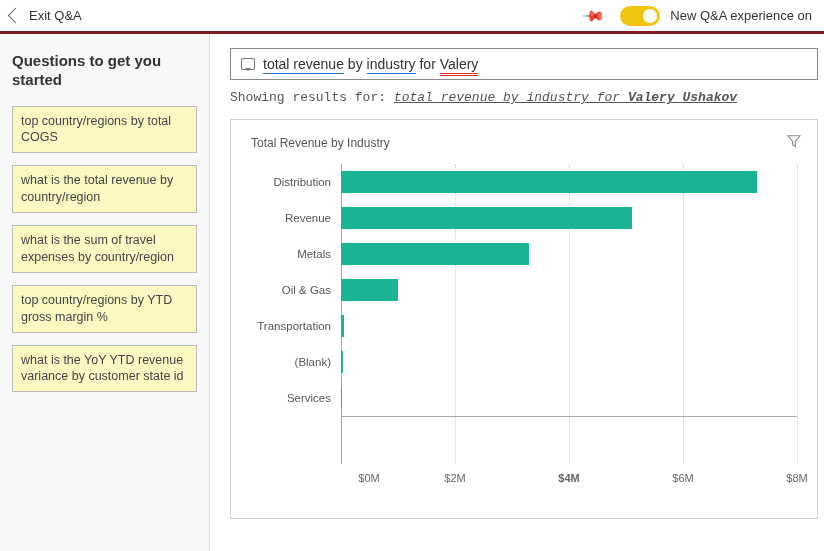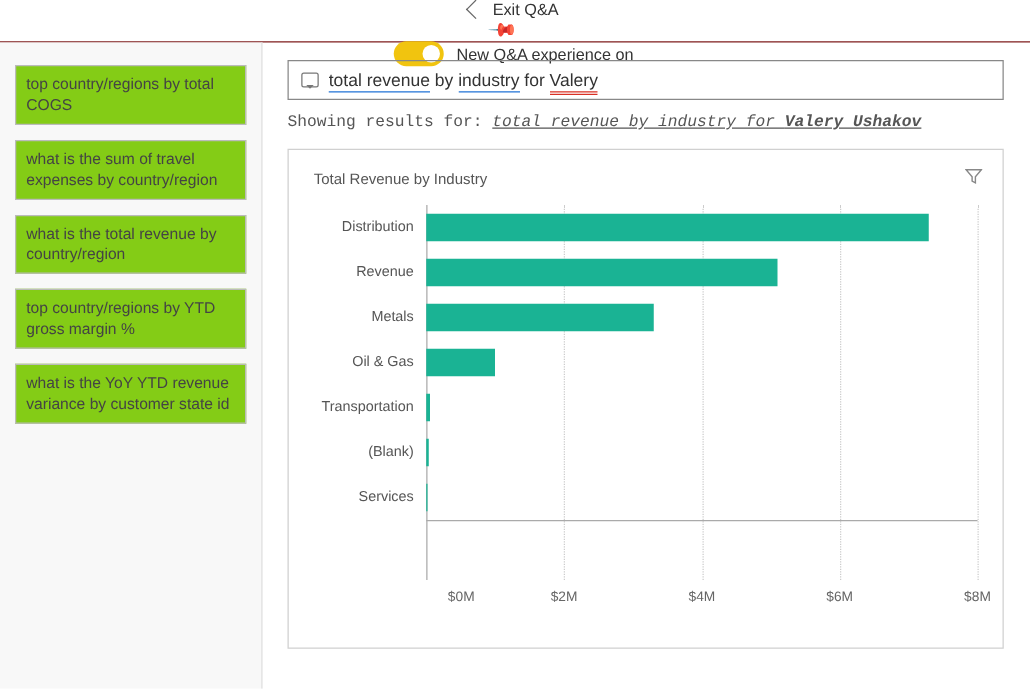--- a/index.html
+++ b/index.html
@@ -10,22 +10,21 @@
     background: #fff;
     width: 824px;
     height: 551px;
     overflow: hidden;
   }
   .topbar {
     height: 34px;
     display: flex;
     align-items: center;
     padding: 0 12px 0 10px;
-    border-bottom: 1px solid #7f1d1d;
-    flex-direction: column;
+    border-bottom: 3px solid #7f1d1d;
   }
   .back-area {
     display: flex;
     align-items: center;
     flex: 1;
     cursor: pointer;
   }
   .chev-left {
     width: 11px; height: 11px;
     border-left: 1.5px solid #666;
@@ -72,31 +71,31 @@
   }
   .sb-title {
     font-size: 15px;
     font-weight: 600;
     color: #333;
     margin-bottom: 16px;
     line-height: 1.25;
   }
   .sb-item {
     border: 1px solid #bbb;
-    background: #84cc16;
+    background: #fef9c3;
     padding: 6px 8px;
     font-size: 12.5px;
     color: #444;
     margin-bottom: 12px;
     line-height: 1.35;
     cursor: pointer;
   }
   .content {
     flex: 1;
-    padding: 14px 21px 18px 20px;
+    padding: 14px 6px 18px 20px;
     position: relative;
   }
   .query-box {
     border: 1px solid #888;
     padding: 6px 10px;
     display: flex;
     align-items: center;
     height: 32px;
   }
   .chat-icon {
@@ -213,23 +212,24 @@
   <div class="toggle-wrap">
     <div class="toggle">
       <div class="toggle-knob"></div>
     </div>
     <span class="toggle-label">New Q&amp;A experience on</span>
   </div>
 </div>
 
 <div class="main">
   <div class="sidebar">
+    <div class="sb-title">Questions to get you started</div>
     <div class="sb-item">top country/regions by total COGS</div>
+    <div class="sb-item">what is the total revenue by country/region</div>
     <div class="sb-item">what is the sum of travel expenses by country/region</div>
-    <div class="sb-item">what is the total revenue by country/region</div>
     <div class="sb-item">top country/regions by YTD gross margin %</div>
     <div class="sb-item">what is the YoY YTD revenue variance by customer state id</div>
   </div>
 
   <div class="content">
     <div class="query-box">
       <div class="chat-icon"></div>
       <span class="query-text">
         <span class="u-blue">total revenue</span><span class="plain"> by </span><span class="u-blue">industry</span><span class="plain"> for </span><span class="double-red">Valery</span>
       </span>
@@ -283,19 +283,19 @@
             </div>
             <div class="bar-row">
               <div class="bar" style="width: 0.125%; background: rgb(26, 179, 148);"></div>
             </div>
             <div style="position: absolute; left: 0px; right: 0px; top: 252px; border-top: 1px solid rgb(170, 170, 170);"></div>
           </div>
       </div>
       <div class="x-axis" id="xaxis">
           <div class="x-tick" style="left: 0%; margin-left: 28px;">$0M</div>
           <div class="x-tick" style="left: 25%;">$2M</div>
-          <div class="x-tick" style="left: 50%;">$4M</div>
+          <div class="x-tick" style="left: 50%; font-weight: bold;">$4M</div>
           <div class="x-tick" style="left: 75%;">$6M</div>
           <div class="x-tick" style="left: 100%;">$8M</div>
         </div>
     </div>
   </div>
 </div>
 
 </body></html>

